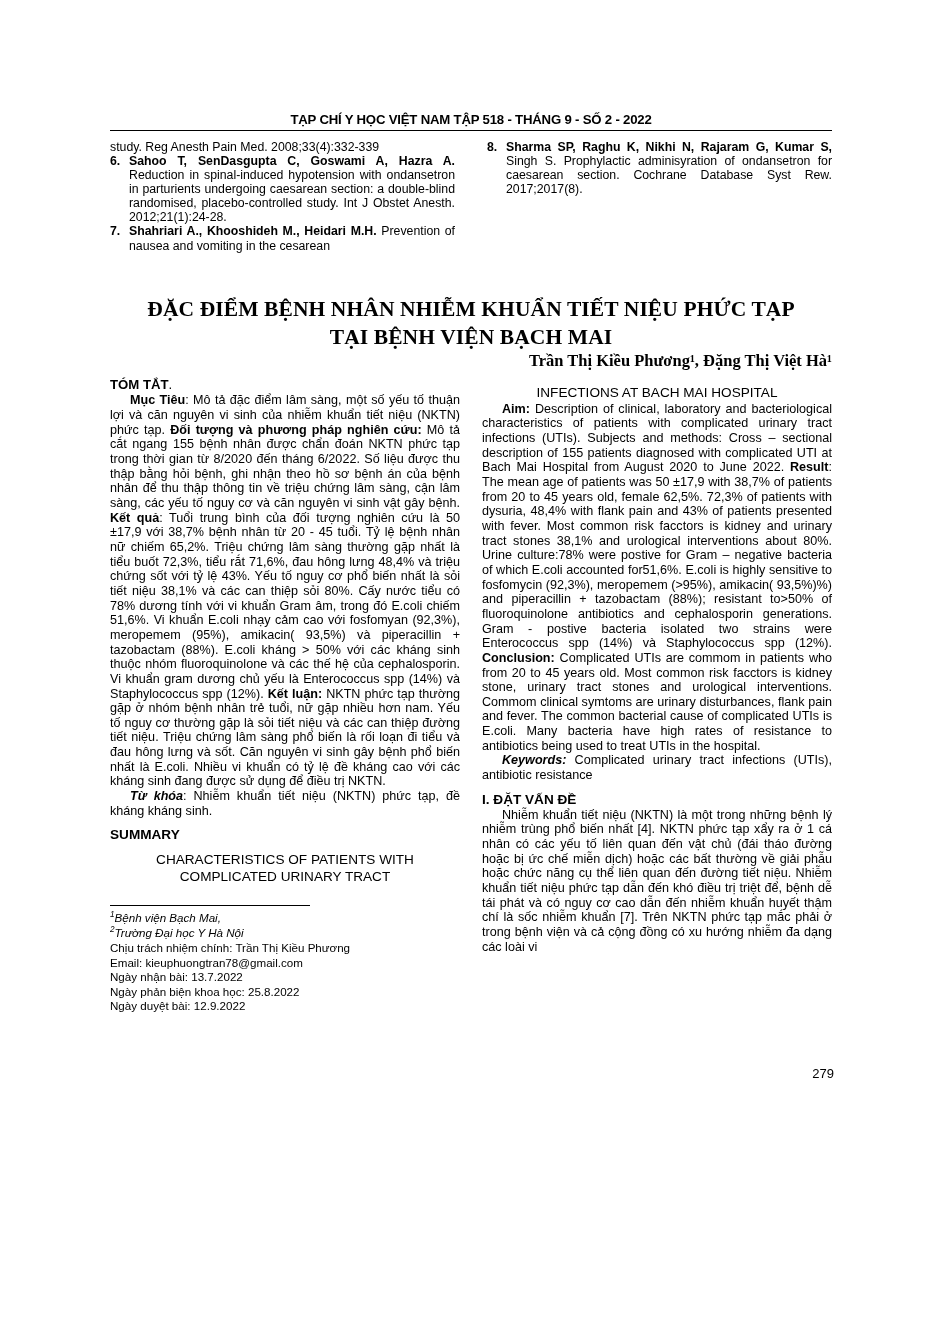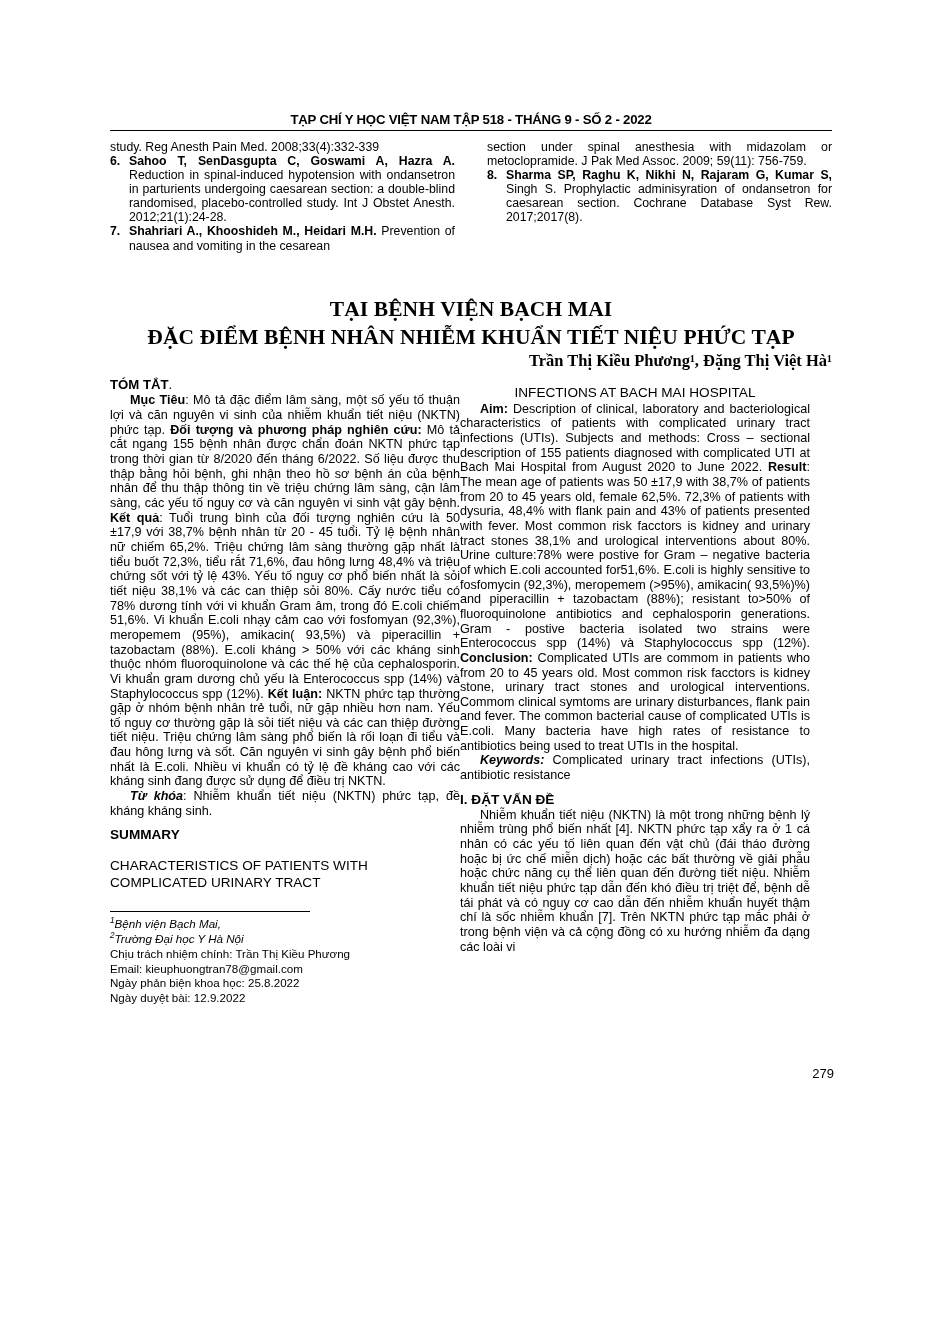--- a/index.html
+++ b/index.html
@@ -87,20 +87,21 @@
   .authors {
     font-family: "Liberation Serif", serif;
     font-weight: bold;
     font-size: 16.5px;
     text-align: right;
   }
 
   
   .abs-cols {
     display: flex;
+    gap: 22px;
     margin-top: 6px;
   }
   .abs-col { width: 350px; }
 
   .sec-head {
     font-weight: bold;
     font-size: 13.2px;
     margin: 0 0 1px 0;
   }
   .para {
@@ -112,23 +113,24 @@
   }
   .para b { font-weight: bold; }
   .para .bi { font-weight: bold; font-style: italic; }
 
   .summary-head {
     font-weight: bold;
     font-size: 13.6px;
     margin-top: 9px;
   }
   .summary-title {
+    text-align: center;
     font-size: 13.6px;
     line-height: 1.2;
-    margin-top: 16px;
+    margin-top: 10px;
   }
 
   .eng-title {
     text-align: center;
     font-size: 13.6px;
     line-height: 1.2;
     margin: 8px 0 0 0;
   }
 
   .sec-head-num {
@@ -182,34 +184,33 @@
           <span class="ref-body"><b>Sahoo T, SenDasgupta C, Goswami A, Hazra A.</b><span> Reduction in spinal-induced hypotension with ondansetron in parturients undergoing caesarean section: a double-blind randomised, placebo-controlled study. Int J Obstet Anesth. 2012;21(1):24-28.</span></span>
         </div>
 
         <div class="ref-item">
           <span class="ref-num">7.</span>
           <span class="ref-body"><b>Shahriari A., Khooshideh M., Heidari M.H.</b><span> Prevention of nausea and vomiting in the cesarean</span></span>
         </div>
       </div>
 
       <div class="col">
-        <p class="refpara">section under spinal anesthesia with midazolam or metoclopramide. J Pak Med Assoc. 2009; 59(11): 756-759.</p>
 
         <div class="ref-item">
           <span class="ref-num">8.</span>
           <span class="ref-body"><b>Sharma SP, Raghu K, Nikhi N, Rajaram G, Kumar S,</b><span> Singh S. Prophylactic adminisyration of ondansetron for caesarean section. Cochrane Database Syst Rew. 2017;2017(8).</span></span>
         </div>
       </div>
 
     </div>
 
     <div class="title-block">
       <div class="art-title">
+        <div>ĐẶC ĐIỂM BỆNH NHÂN NHIỄM KHUẨN TIẾT NIỆU PHỨC TẠP</div>
         <div>TẠI BỆNH VIỆN BẠCH MAI</div>
-        <div>ĐẶC ĐIỂM BỆNH NHÂN NHIỄM KHUẨN TIẾT NIỆU PHỨC TẠP</div>
       </div>
       <div class="authors">Trần Thị Kiều Phương¹, Đặng Thị Việt Hà¹</div>
     </div>
 
     <div class="abs-cols">
 
       <div class="abs-col">
 
         <div class="sec-head"><span>TÓM TẮT</span><span style="font-weight:normal">.</span></div>
 
@@ -222,20 +223,21 @@
           <div>CHARACTERISTICS OF PATIENTS WITH</div>
           <div>COMPLICATED URINARY TRACT</div>
         </div>
 
         <div class="footnote-wrap">
           <div class="fn-rule"></div>
           <p class="fn-line italic"><sup>1</sup><span>Bệnh viện Bạch Mai,</span></p>
           <p class="fn-line italic"><sup>2</sup><span>Trường Đại học Y Hà Nội</span></p>
           <p class="fn-line">Chịu trách nhiệm chính: Trần Thị Kiều Phương</p>
           <p class="fn-line">Email: kieuphuongtran78@gmail.com</p>
+          <p class="fn-line">Ngày nhận bài: 13.7.2022</p>
           <p class="fn-line">Ngày phản biện khoa học: 25.8.2022</p>
           <p class="fn-line">Ngày duyệt bài: 12.9.2022</p>
         </div>
 
       </div>
 
       <div class="abs-col">
 
         <div class="eng-title">INFECTIONS AT BACH MAI HOSPITAL</div>
 

